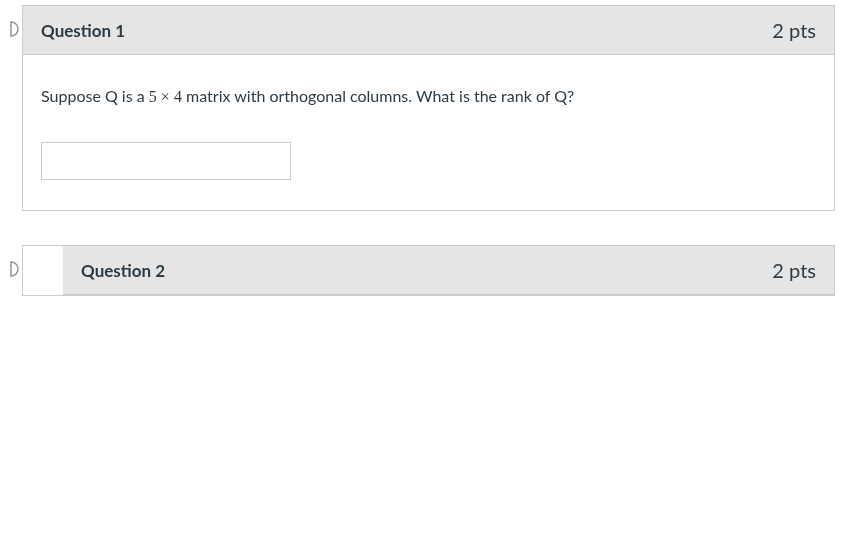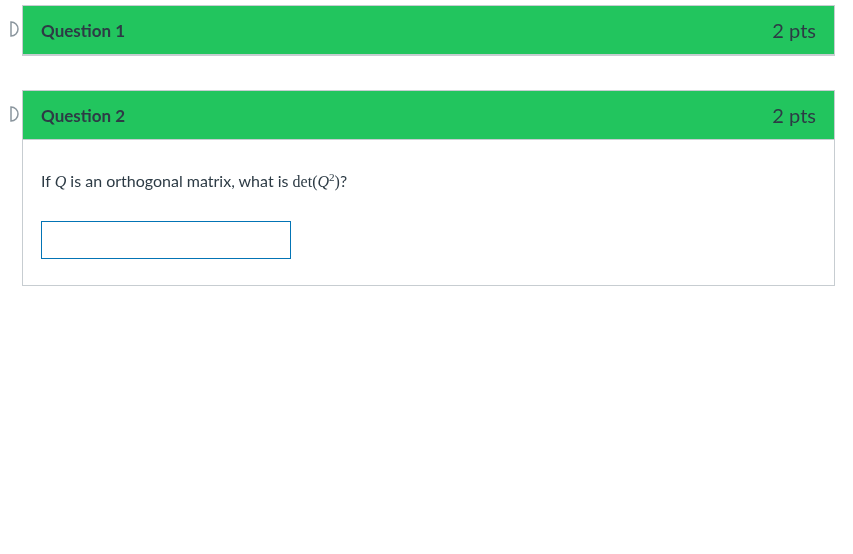--- a/index.html
+++ b/index.html
@@ -19,21 +19,21 @@
     margin-left: 22px;
     margin-bottom: 34px;
     position: relative;
   }
   .question-header {
     display: flex;
     justify-content: space-between;
     align-items: center;
     padding: 12px 18px;
     border-bottom: 1px solid #c7cdd1;
-    background: #22c55e;
+    background: #e5e5e5;
   }
   .question-title {
     font-weight: 700;
     font-size: 17px;
     color: #2d3b45;
   }
   .question-points {
     font-size: 20px;
     color: #2d3b45;
   }
@@ -88,33 +88,35 @@
   <div class="question-block">
     <div class="status-icon">
       <svg width="16" height="16" viewBox="0 0 16 16">
         <path d="M8 1 A7 7 0 0 1 8 15 Z" fill="none" stroke="#8b969e" stroke-width="1.5"></path>
       </svg>
     </div>
     <div class="question-header">
       <div class="question-title">Question 1</div>
       <div class="question-points">2 pts</div>
     </div>
+    <div class="question-body">
+      <div class="prompt">
+        <span>Suppose Q is a </span><span class="math-matrix">5</span>
+        <span class="math-times">×</span>
+        <span class="math-matrix">4</span><span> matrix with orthogonal columns.  What is the rank of Q?</span>
+      </div>
+      <input type="text" class="answer-input" value="" style="">
+    </div>
   </div>
 
-  <div class="question-block" style="margin-bottom:4px;">
+  <div class="question-block" style="margin-bottom:4px;padding-left:40px;">
     <div class="status-icon">
       <svg width="16" height="16" viewBox="0 0 16 16">
         <path d="M8 1 A7 7 0 0 1 8 15 Z" fill="none" stroke="#8b969e" stroke-width="1.5"></path>
       </svg>
     </div>
     <div class="question-header">
       <div class="question-title">Question 2</div>
       <div class="question-points">2 pts</div>
     </div>
-    <div class="question-body" style="padding-bottom:26px;">
-      <div class="prompt" style="margin-bottom:28px;">
-        <span>If </span><span class="math-italic">Q</span><span> is an orthogonal matrix, what is </span><span class="math-roman">det</span><span class="math-roman">(</span><span class="math-italic">Q</span><span class="math-roman sup">2</span><span class="math-roman">)</span><span>?</span>
-      </div>
-      <input type="text" class="answer-input focused" value="" style="">
-    </div>
   </div>
 
 </div>
 
 </body></html>

